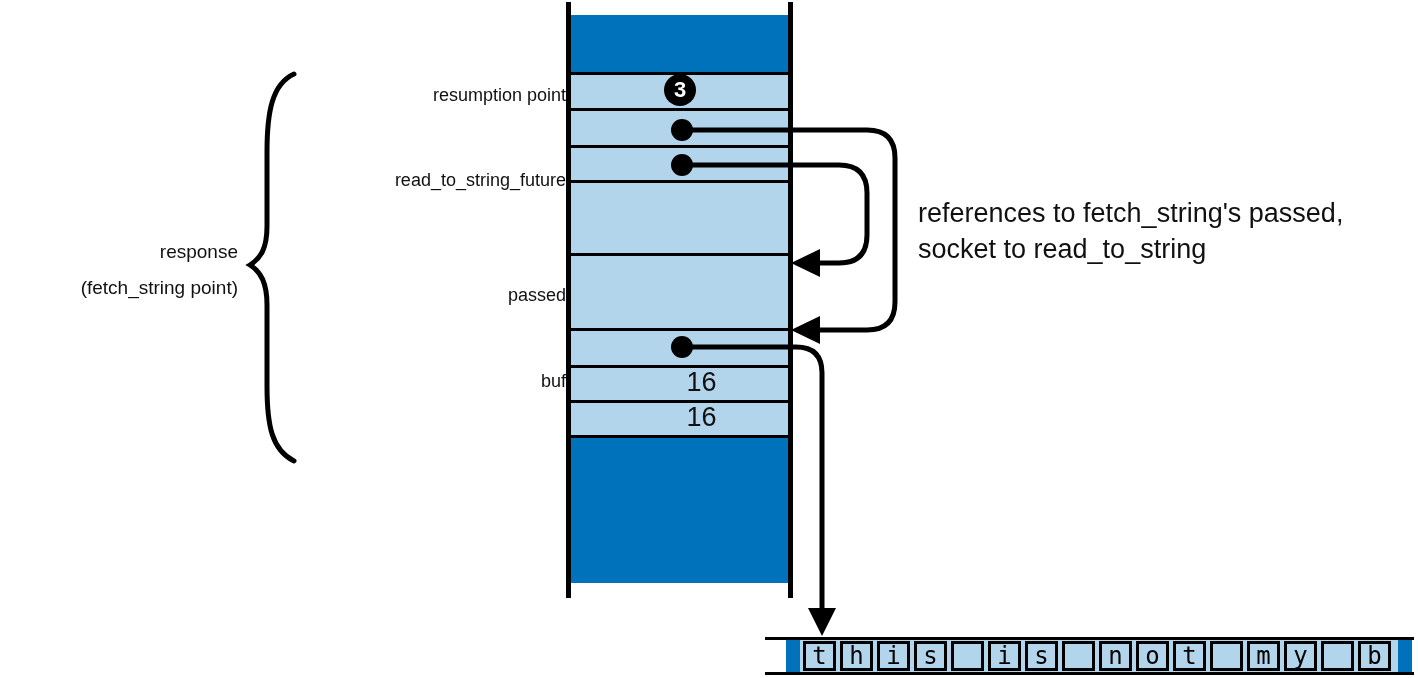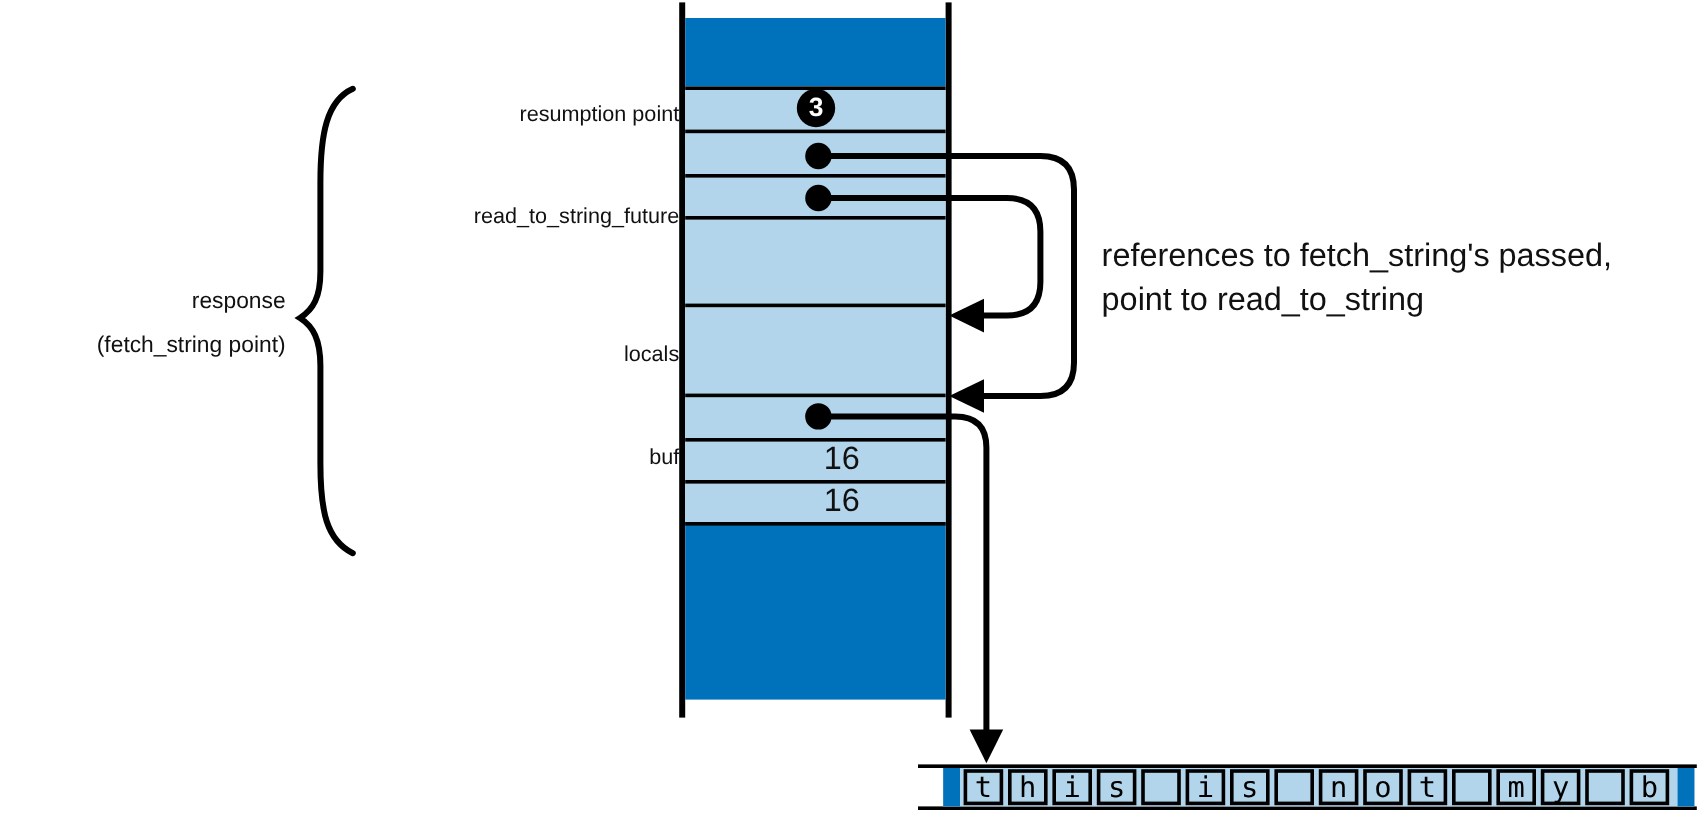--- a/index.html
+++ b/index.html
@@ -98,31 +98,31 @@
 
   <div class="marker">
     <span>3</span>
   </div>
 
   <div class="cellnum" style="top:382px;">16</div>
   <div class="cellnum" style="top:417px;">16</div>
 
   <div class="slabel" style="top:95px;">resumption point</div>
   <div class="slabel" style="top:180px;">read_to_string_future</div>
-  <div class="slabel" style="top:295px;">locals</div>
+  <div class="slabel" style="top:295px;">passed</div>
   <div class="slabel" style="top:381px;">buf</div>
 
   <div class="brace-label">
     <div>response</div>
     <div>(fetch_string point)</div>
   </div>
 
   <div class="annotation">
     <div>references to fetch_string's passed,</div>
-    <div>point to read_to_string</div>
+    <div>socket to read_to_string</div>
   </div>
 
   <div class="strip-line" style="top:637px;"></div>
   <div class="strip-line" style="top:672px;"></div>
   <div class="strip-fill"></div>
   <div class="strip-cap" style="left:786px;"></div>
   <div class="strip-cap" style="left:1398px;"></div>
   <div class="bufrow">
       <div class="bufcell">t</div>
       <div class="bufcell">h</div>

